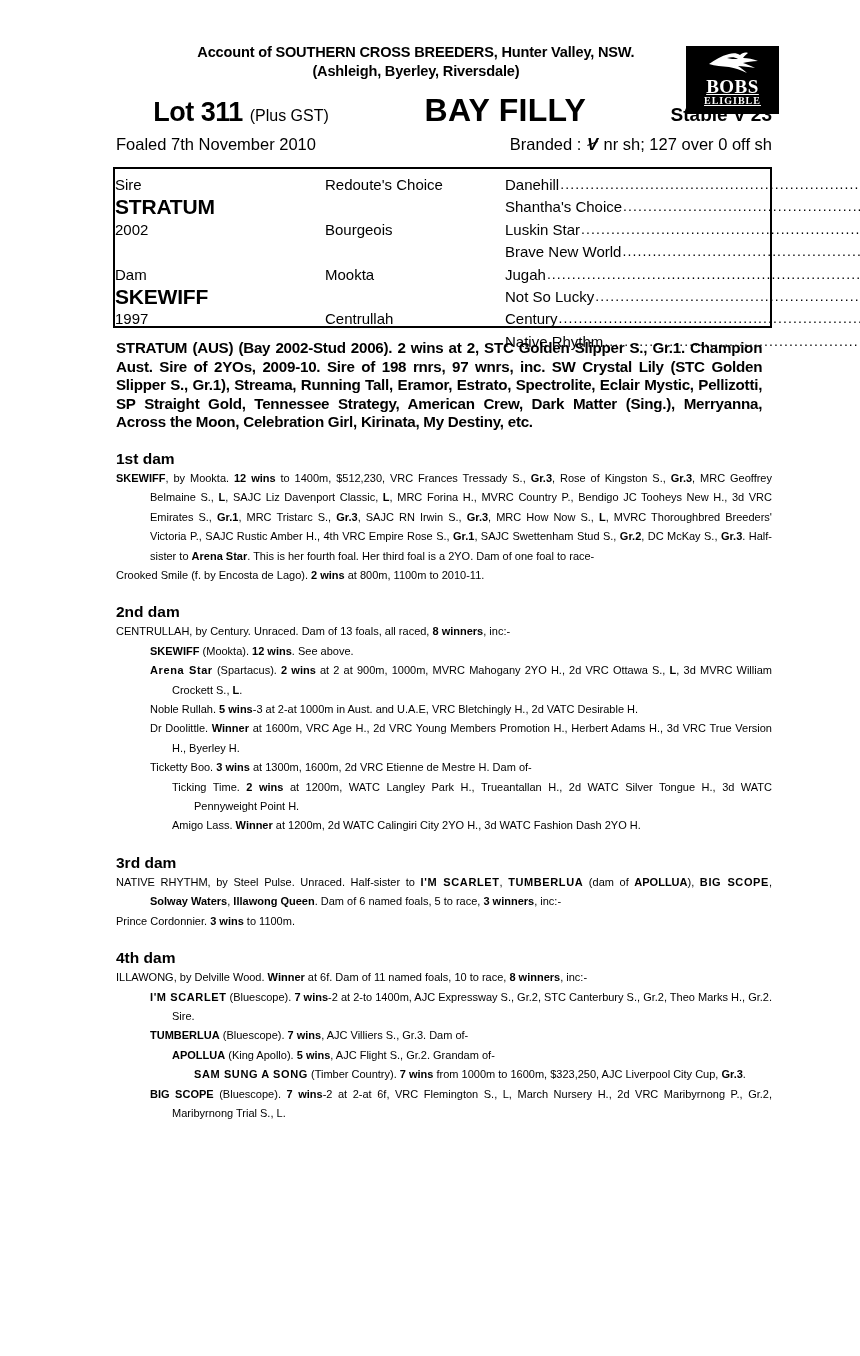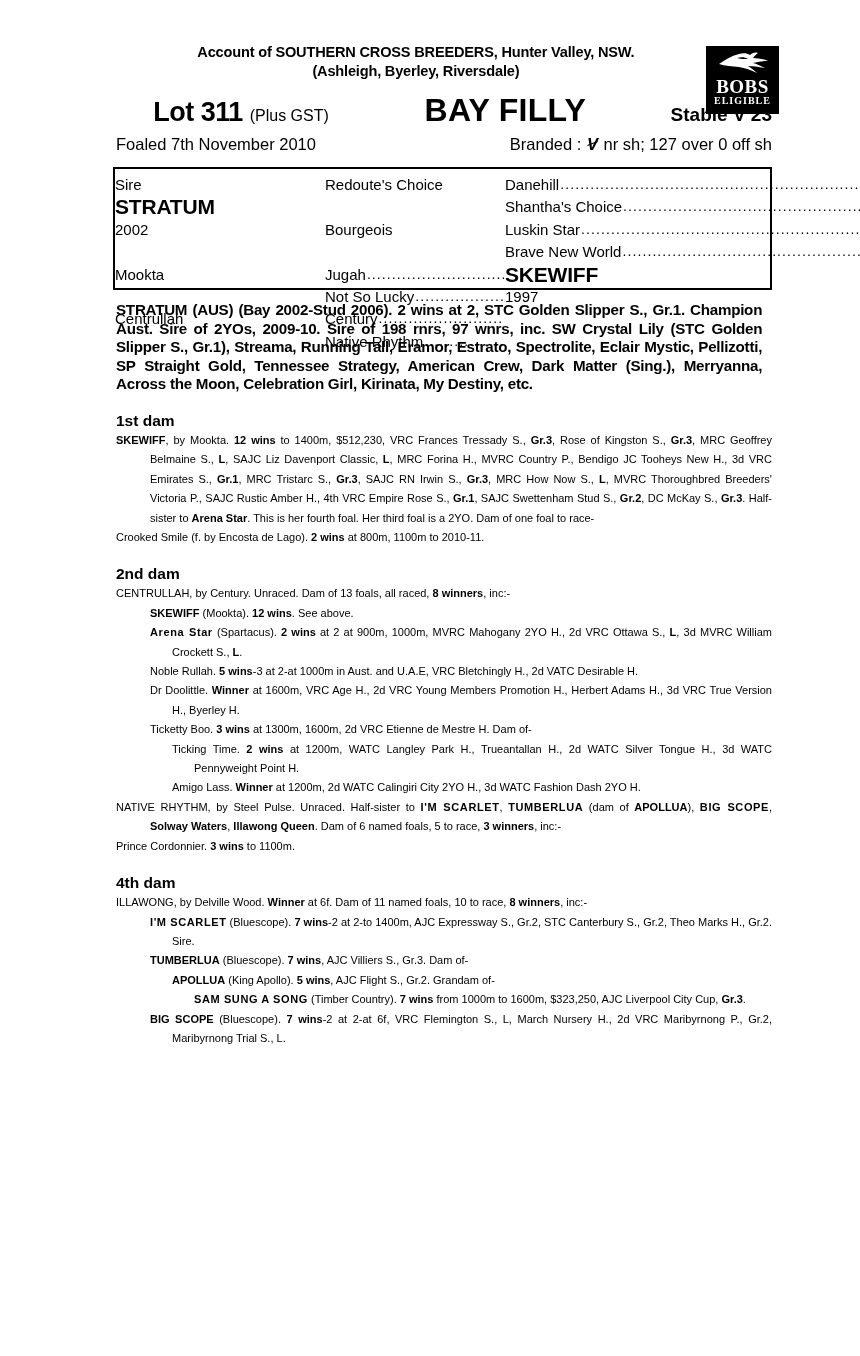--- a/index.html
+++ b/index.html
@@ -25,27 +25,28 @@
 
   
   .header-block {
     position: relative;
     padding-top: 42px;
   }
   .bobs-logo {
     position: absolute;
     right: 81px;
     top: 46px;
-    width: 73px;
+    width: 93px;
     height: 68px;
     background: #000000;
     color: #ffffff;
     text-align: center;
     box-sizing: border-box;
     padding-top: 3px;
+    text-decoration: underline;
   }
   .bobs-horse {
     width: 56px;
     height: 26px;
     margin: 1px auto 0 auto;
     display: block;
   }
   .bobs-name {
     font-family: "Liberation Serif", serif;
     font-weight: bold;
@@ -139,21 +140,21 @@
     border-top: 1.6px solid #000;
     transform: rotate(-22deg);
   }
 
   
   .ped-table {
     margin: 13px 88px 0 113px;
     border: 2px solid #000;
     box-sizing: border-box;
     padding: 5px 0 6px 0;
-    height: 123px;
+    height: 161px;
   }
   .ped-grid {
     display: grid;
     grid-template-columns: 210px 180px 1fr;
     font-size: 15px;
     line-height: 22.4px;
   }
   .ped-grid > div { padding: 0; }
   .ped-col1 { padding-left: 7px; }
   .ped-col2 { padding-left: 3px; }
@@ -283,20 +284,21 @@
       <div class="ped-col1 ped-blank"></div>
       <div class="ped-col2 ped-blank"></div>
       <div class="ped-col3">
         <div class="leader-row">
           <span class="lname">Brave New World</span>
           <span class="ldots">.......................................................................</span>
 
         </div>
       </div>
 
+      <div class="ped-col1">Dam</div>
       <div class="ped-col2">Mookta</div>
       <div class="ped-col3">
         <div class="leader-row">
           <span class="lname">Jugah</span>
           <span class="ldots">.......................................................................</span>
 
         </div>
       </div>
 
       <div class="ped-col1 ped-strong">SKEWIFF</div>
@@ -353,20 +355,21 @@
     <div class="ln i1h"><span>Dr Doolittle.</span><span> </span><b>Winner</b><span> at 1600m, VRC Age H., 2d VRC Young Members Promotion H., Herbert Adams H., 3d VRC True Version H., Byerley H.</span></div>
 
     <div class="ln i1h"><span>Ticketty Boo.</span><span> </span><b>3 wins</b><span> at 1300m, 1600m, 2d VRC Etienne de Mestre H. Dam of-</span></div>
 
     <div class="ln i2h"><span>Ticking Time.</span><span> </span><b>2 wins</b><span> at 1200m, WATC Langley Park H., Trueantallan H., 2d WATC Silver Tongue H., 3d WATC Pennyweight Point H.</span></div>
 
     <div class="ln i2h"><span>Amigo Lass.</span><span> </span><b>Winner</b><span> at 1200m, 2d WATC Calingiri City 2YO H., 3d WATC Fashion Dash 2YO H.</span></div>
   </div>
 
   <div class="dam-section">
+    <div class="dam-heading">3rd dam</div>
     <div class="ln i0h"><span>NATIVE RHYTHM, by Steel Pulse. Unraced. Half-sister to </span><b class="sp-wide">I'M SCARLET</b><span>, </span><b class="sp-wide">TUMBERLUA</b><span> (dam of </span><b>APOLLUA</b><span>), </span><b class="sp-wide">BIG SCOPE</b><span>, </span><b>Solway Waters</b><span>, </span><b>Illawong Queen</b><span>. Dam of 6 named foals, 5 to race, </span><b>3 winners</b><span>, inc:-</span></div>
     <div class="ln noj i0"><span>Prince Cordonnier.</span><span> </span><b>3 wins</b><span> to 1100m.</span></div>
   </div>
 
   <div class="dam-section">
     <div class="dam-heading">4th dam</div>
     <div class="ln i0h"><span>ILLAWONG, by Delville Wood. </span><b>Winner</b><span> at 6f. Dam of 11 named foals, 10 to race, </span><b>8 winners</b><span>, inc:-</span></div>
 
     <div class="ln i1h"><b class="sp-wide">I'M SCARLET</b><span> (Bluescope). </span><b>7 wins</b><span>-2 at 2-to 1400m, AJC Expressway S., Gr.2, STC Canterbury S., Gr.2, Theo Marks H., Gr.2. Sire.</span></div>
 

